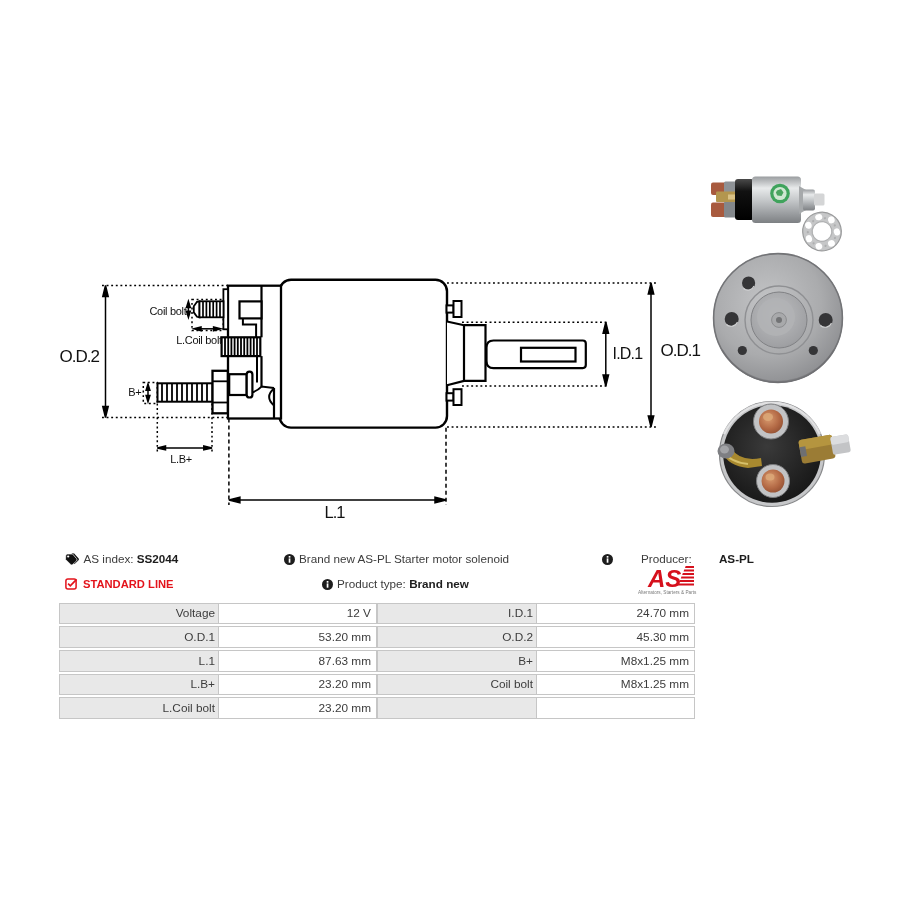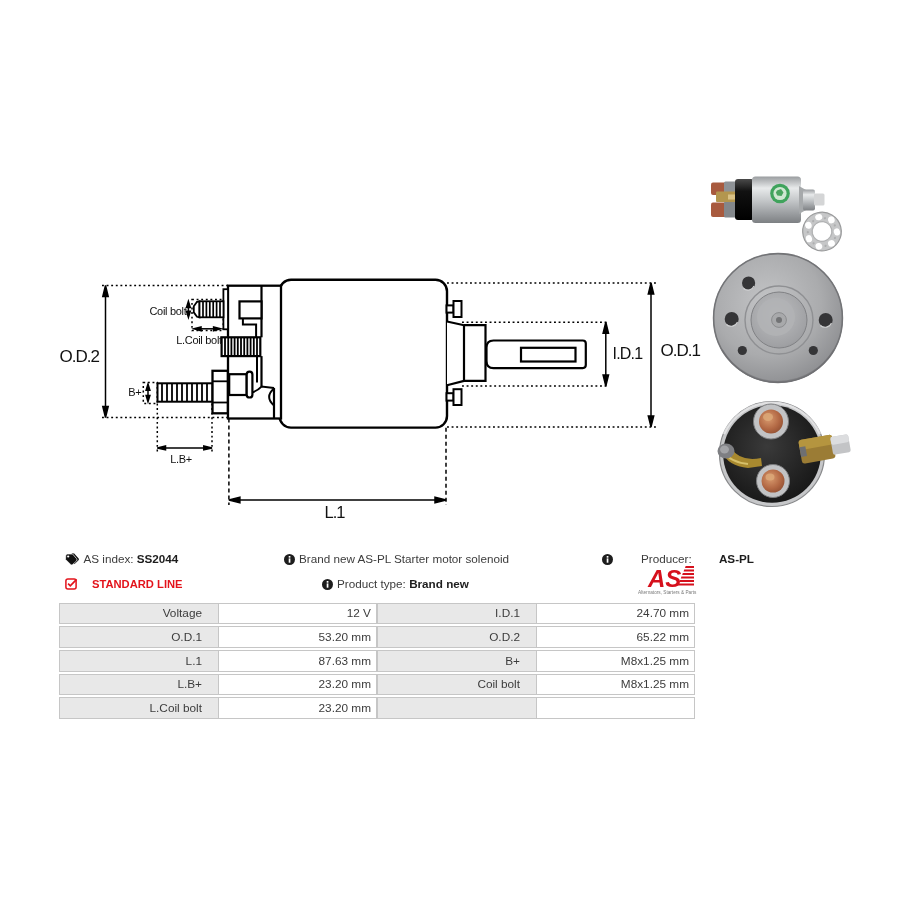--- a/index.html
+++ b/index.html
@@ -3,21 +3,21 @@
 <meta charset="utf-8">
 <style>
   html,body{margin:0;padding:0;background:#fff;}
   body{width:900px;height:900px;position:relative;font-family:"Liberation Sans",sans-serif;overflow:hidden;}
   #draw{position:absolute;left:0;top:0;}
   .inforow{position:absolute;display:flex;align-items:flex-end;font-size:11.7px;color:#3c3c3c;}
   .inforow svg{flex:0 0 auto;}
   .b{font-weight:bold;color:#1d1d1d;}
   #tbl{position:absolute;left:59px;top:600.5px;border-collapse:separate;border-spacing:0 2px;font-size:11.8px;color:#3c3c3c;table-layout:fixed;}
   #tbl td{height:21.7px;padding:0 5px 0 0;text-align:right;border:1px solid #c6c6c6;box-sizing:border-box;}
-  #tbl td.lab{background:#e8e8e8;width:160px;padding-right:16px;}
+  #tbl td.lab{background:#e8e8e8;width:160px;padding-right:3px;}
   #tbl td.val{background:#fff;width:158px;border-left:none;margin-left:48px;}
 </style>
 </head>
 <body>
 <svg id="draw" width="900" height="540" viewBox="0 0 900 540">
 
   <g stroke="#000" fill="none" stroke-width="1.5" stroke-dasharray="1.9,2.7">
     <line x1="102" y1="285.5" x2="228" y2="285.5"></line>
     <line x1="102" y1="417.5" x2="228" y2="417.5"></line>
     <line x1="447" y1="283" x2="656" y2="283"></line>
@@ -274,21 +274,21 @@
       <circle cx="3.2" cy="3.5" r="1.1" fill="#fff"></circle>
     </svg>
   <span>AS index:&nbsp;</span>
     <span class="b">SS2044</span>
 </div>
 <div class="inforow" style="left:65px;top:574.5px;height:15px;">
   <svg width="13" height="12" viewBox="0 0 13 12" style="margin-right:5px">
       <rect x="0.9" y="0.9" width="10.2" height="10.2" rx="2" fill="none" stroke="#e3131b" stroke-width="1.5"></rect>
       <path d="M3.1,5.7 L5.3,7.9 L11.6,1.4" fill="none" stroke="#e3131b" stroke-width="1.7"></path>
     </svg>
-  <span style="color:#e3131b;font-weight:bold;font-size:11.2px;margin-left:9px;">STANDARD LINE</span>
+  <span style="color:#e3131b;font-weight:bold;font-size:11.2px;">STANDARD LINE</span>
 </div>
 <div class="inforow" style="left:284px;top:550px;height:15px;">
   <svg width="11" height="11" viewBox="0 0 11 11" style="margin-right:4px">
       <circle cx="5.5" cy="5.5" r="5.5" fill="#1d1d1d"></circle>
       <rect x="4.7" y="4.4" width="1.7" height="4.3" fill="#fff"></rect>
       <rect x="4.7" y="2" width="1.7" height="1.7" fill="#fff"></rect>
     </svg>
   <span>Brand new AS-PL Starter motor solenoid</span>
 </div>
 <div class="inforow" style="left:298px;top:574.5px;height:15px;padding-left:24px;">
@@ -330,21 +330,21 @@
       <tr>
         <td class="lab">Voltage</td>
         <td class="val">12 V</td>
         <td class="lab">I.D.1</td>
         <td class="val">24.70 mm</td>
       </tr>
   <tr>
         <td class="lab">O.D.1</td>
         <td class="val">53.20 mm</td>
         <td class="lab">O.D.2</td>
-        <td class="val">65.22 mm</td>
+        <td class="val">45.30 mm</td>
       </tr>
   <tr>
         <td class="lab">L.1</td>
         <td class="val">87.63 mm</td>
         <td class="lab">B+</td>
         <td class="val">M8x1.25 mm</td>
       </tr>
   <tr>
         <td class="lab">L.B+</td>
         <td class="val">23.20 mm</td>

